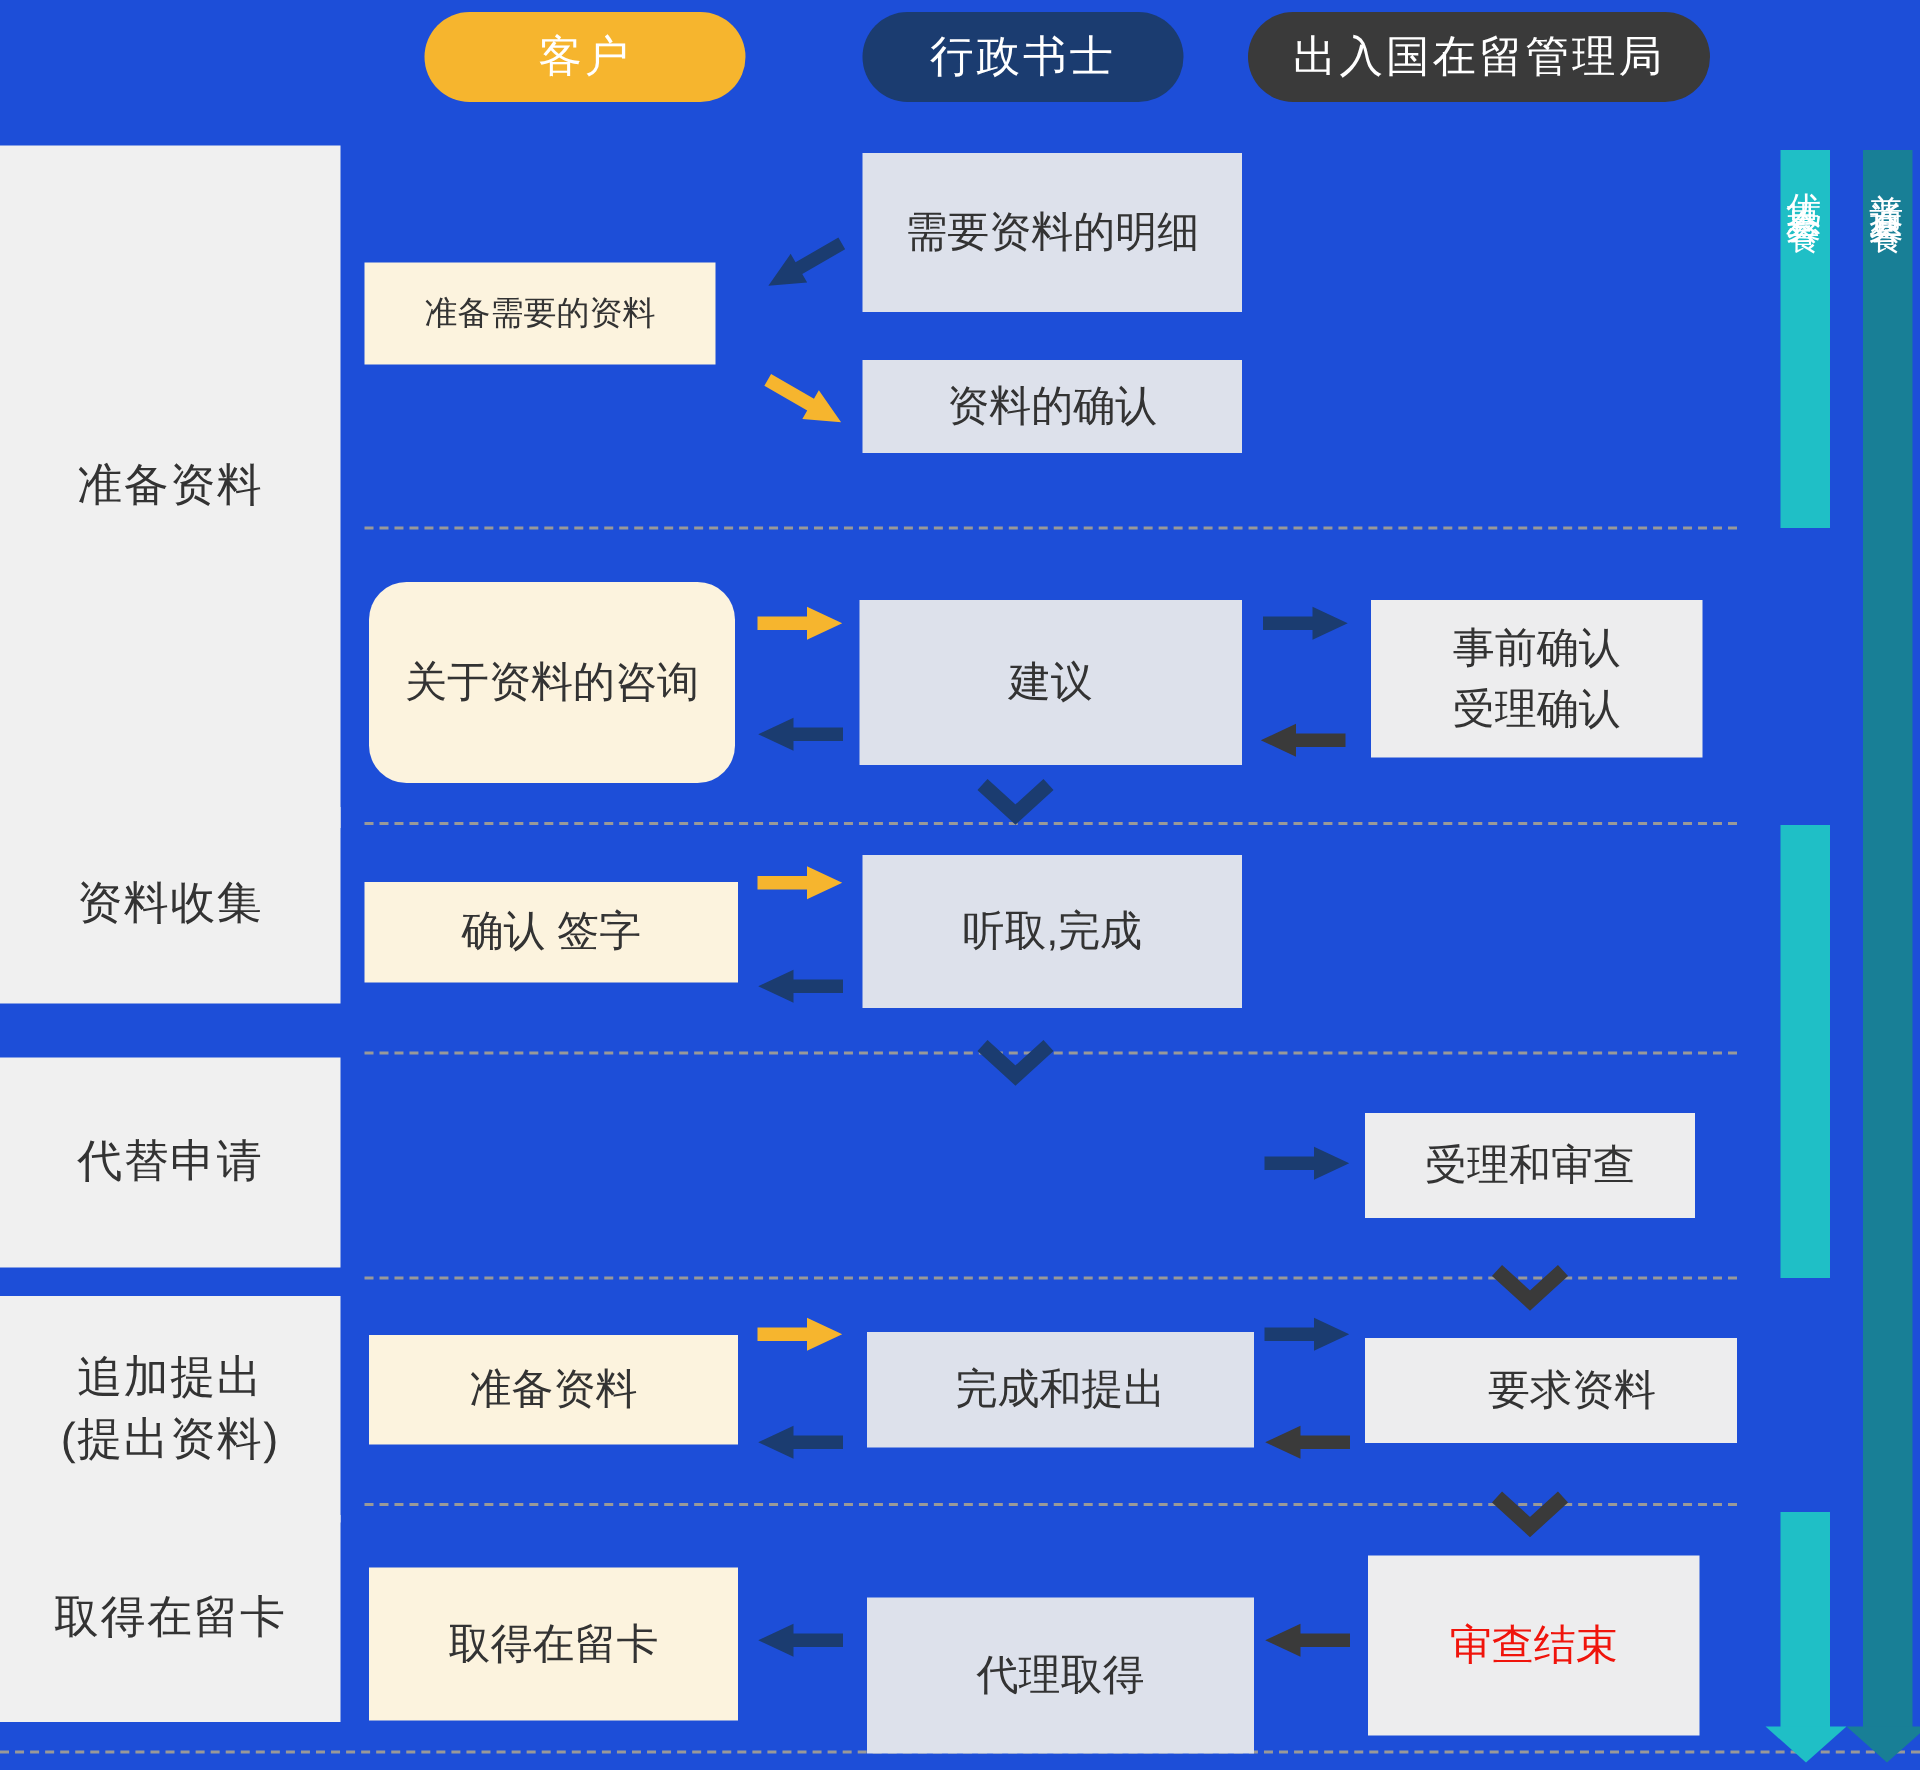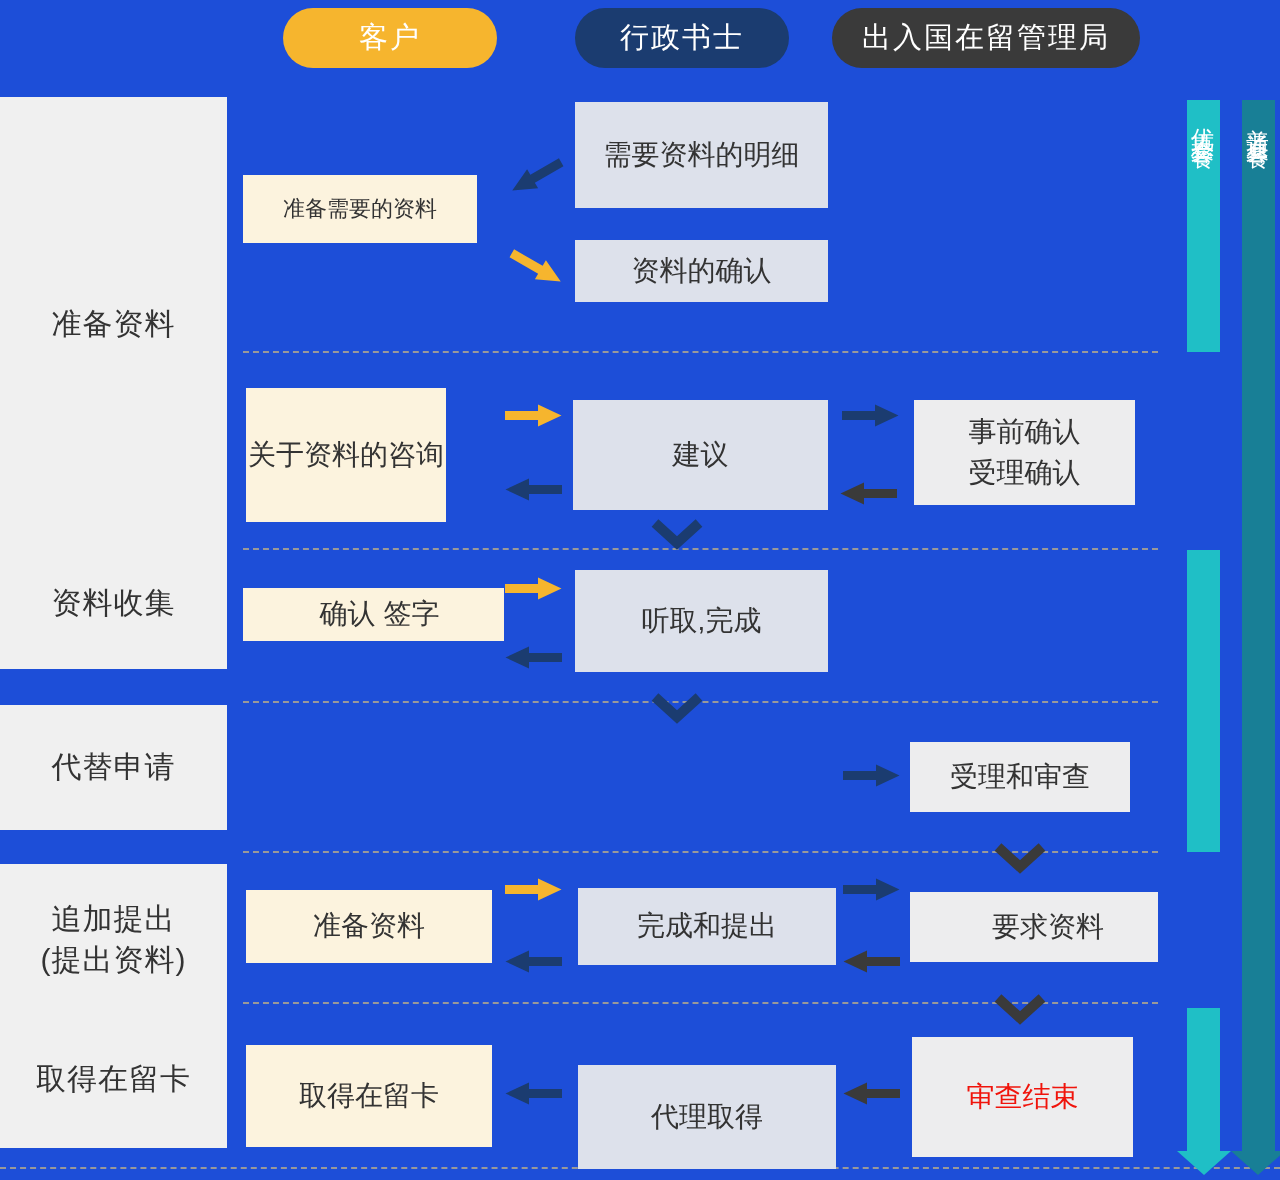--- a/index.html
+++ b/index.html
@@ -71,21 +71,21 @@
 <body>
 
 <div class="canvas">
 
   <div class="pill customer" style="left:283px;top:8px;width:214px;">客户</div>
   <div class="pill scrivener" style="left:575px;top:8px;width:214px;">行政书士</div>
   <div class="pill immigration" style="left:832px;top:8px;width:308px;">出入国在留管理局</div>
 
   <div class="stage" style="top:97px;height:455px;">准备资料</div>
   <div class="stage" style="top:538px;height:131px;">资料收集</div>
-  <div class="stage" style="top:705px;height:125px;">代替申请</div>
+  <div class="stage" style="top:705px;height:140px;">代替申请</div>
   <div class="stage" style="top:852px;height:151px;margin-top:12px;">
     <div>追加提出</div>
     <div>(提出资料)</div>
   </div>
   <div class="stage" style="top:1010px;height:138px;">取得在留卡</div>
 
   <div class="dash" style="left:243px;top:351px;width:915px;"></div>
   <div class="dash" style="left:243px;top:548px;width:915px;"></div>
   <div class="dash" style="left:243px;top:701px;width:915px;"></div>
   <div class="dash" style="left:243px;top:851px;width:915px;"></div>
@@ -100,21 +100,21 @@
     <svg viewBox="0 0 57 23">
         <path fill="currentColor" d="M0 7 H33 V0.5 L56.5 11.5 L33 22.5 V16 H0 Z"></path>
       </svg>
   </div>
   <div class="arr yellow diag-downright" style="left:508px;top:256px;">
     <svg viewBox="0 0 57 23">
         <path fill="currentColor" d="M0 7 H33 V0.5 L56.5 11.5 L33 22.5 V16 H0 Z"></path>
       </svg>
   </div>
 
-  <div class="box cream" style="left:246px;top:388px;width:200px;height:134px;">关于资料的咨询</div>
+  <div class="box cream" style="left:246px;top:388px;width:244px;height:134px;border-radius:25px;">关于资料的咨询</div>
   <div class="box bluegray" style="left:573px;top:400px;width:255px;height:110px;">建议</div>
   <div class="box lightgray" style="left:914px;top:400px;width:221px;height:105px;">
     <div>事前确认</div>
     <div>受理确认</div>
   </div>
 
   <div class="arr yellow" style="left:505px;top:404px;">
     <svg viewBox="0 0 57 23">
         <path fill="currentColor" d="M0 7 H33 V0.5 L56.5 11.5 L33 22.5 V16 H0 Z"></path>
       </svg>
@@ -133,21 +133,21 @@
     <svg viewBox="0 0 57 23">
         <path fill="currentColor" d="M57 7 H24 V0.5 L0.5 11.5 L24 22.5 V16 H57 Z"></path>
       </svg>
   </div>
   <div class="chev navy" style="left:651px;top:519px;">
     <svg viewBox="0 0 52 30">
         <polyline points="4,4 26,24 48,4" fill="none" stroke="currentColor" stroke-width="10"></polyline>
       </svg>
   </div>
 
-  <div class="box cream" style="left:243px;top:588px;width:249px;height:53px;padding-left:12px;">确认 签字</div>
+  <div class="box cream" style="left:243px;top:588px;width:249px;height:67px;">确认 签字</div>
   <div class="box bluegray" style="left:575px;top:570px;width:253px;height:102px;">听取,完成</div>
 
   <div class="arr yellow" style="left:505px;top:577px;">
     <svg viewBox="0 0 57 23">
         <path fill="currentColor" d="M0 7 H33 V0.5 L56.5 11.5 L33 22.5 V16 H0 Z"></path>
       </svg>
   </div>
   <div class="arr navy" style="left:505px;top:646px;">
     <svg viewBox="0 0 57 23">
         <path fill="currentColor" d="M57 7 H24 V0.5 L0.5 11.5 L24 22.5 V16 H57 Z"></path>

